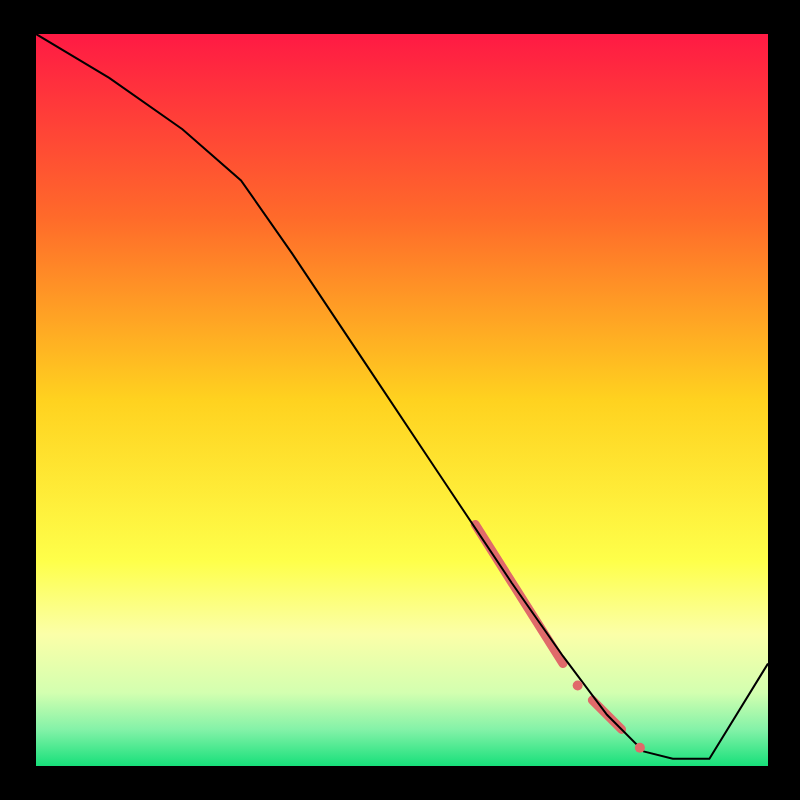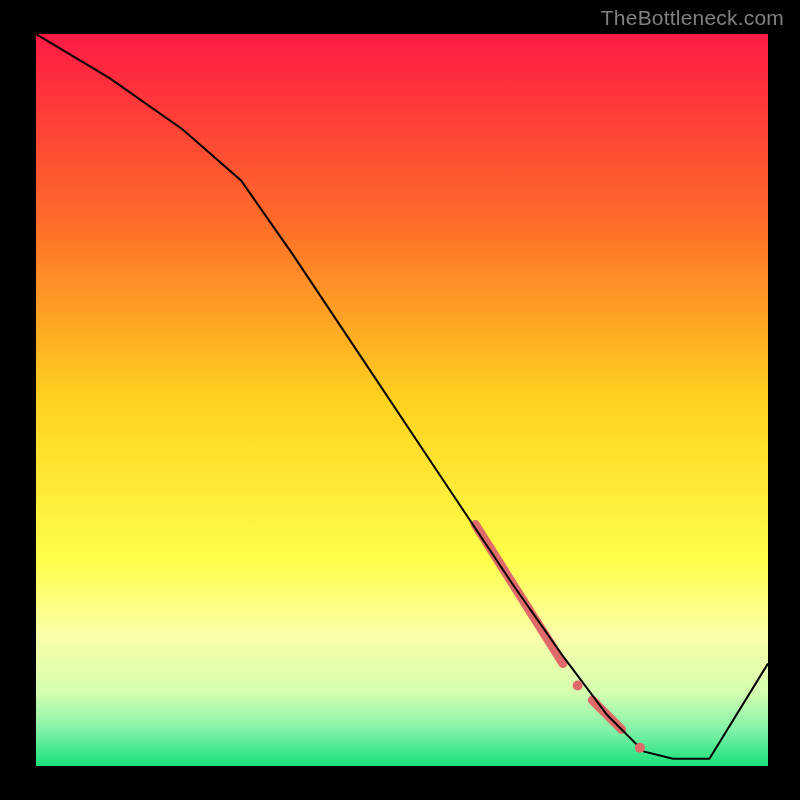--- a/index.html
+++ b/index.html
@@ -35,21 +35,20 @@
     height: 732px;
   }
   svg {
     display: block;
   }
 </style>
 </head>
 <body>
 <div class="outer">
 
-  <div class="watermark">TheBottleneck.com</div>
 
   <div class="plot">
     <svg id="chart-svg" width="732" height="732" viewBox="0 0 732 732">
       <defs>
         <linearGradient id="bg-grad" x1="0" y1="0" x2="0" y2="1">
             <stop offset="0%" stop-color="#ff1a44"></stop>
             <stop offset="25%" stop-color="#ff6a2a"></stop>
             <stop offset="50%" stop-color="#ffd21f"></stop>
             <stop offset="72%" stop-color="#feff4a"></stop>
             <stop offset="82%" stop-color="#fbffa8"></stop>

